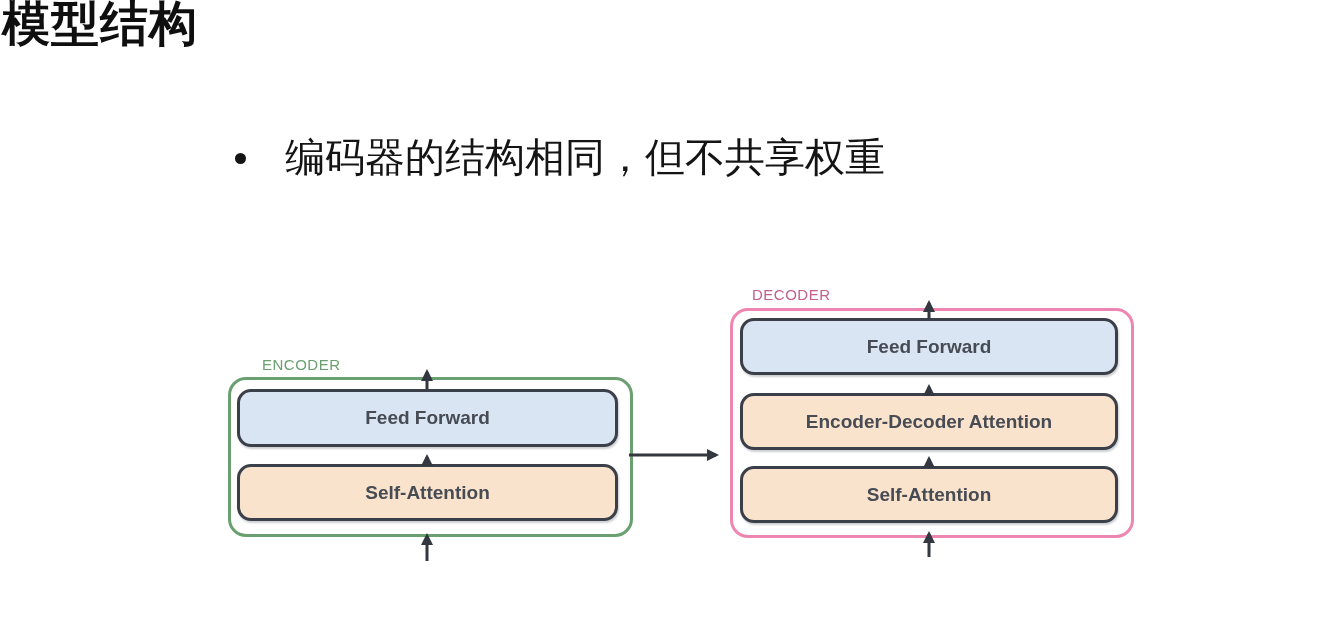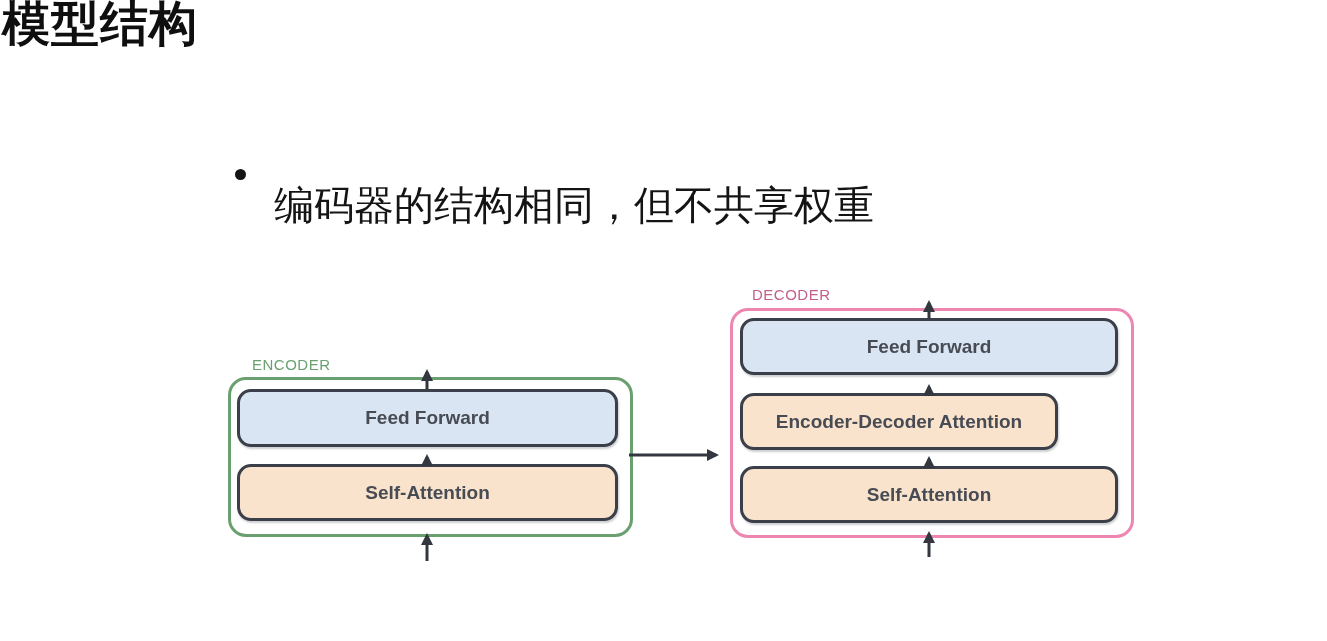--- a/index.html
+++ b/index.html
@@ -11,22 +11,22 @@
     font-family:"Liberation Sans","DejaVu Sans",sans-serif;
   }
   .page-title{
     position:absolute;left:2px;top:-6px;
     font-size:48px;font-weight:700;color:#0f0f0f;
     letter-spacing:1px;
     line-height:1.25;
     margin:0;
   }
   .bullet-row{
-    position:absolute;left:235px;top:148px;
-    display:flex;align-items:flex-start;flex-direction:column;
+    position:absolute;left:235px;top:132px;
+    display:flex;align-items:flex-start;
   }
   .bullet-dot{
     width:11px;height:11px;border-radius:50%;
     background:#141414;
     margin-top:21px;
     flex:0 0 auto;
   }
   .bullet-text{
     margin-left:39px;
     font-family:"Liberation Serif","DejaVu Serif",serif;
@@ -46,37 +46,37 @@
   }
   .decoder-box{
     left:730px;top:308px;width:398px;height:224px;
     border:3px solid var(--decoder-border,#ee86b2);
   }
   .group-label{
     position:absolute;
     font-size:15px;font-weight:400;letter-spacing:0.5px;
     line-height:1;
   }
-  .encoder-label{left:252px;top:357px;color:var(--encoder-label,#6aa070);}
+  .encoder-label{left:262px;top:357px;color:var(--encoder-label,#6aa070);}
   .decoder-label{left:752px;top:287px;color:var(--decoder-label,#c25f8b);}
   .node{
     position:absolute;
     border:3px solid var(--node-border,#3b3f49);
     border-radius:14px;
     display:flex;align-items:center;justify-content:center;
     font-size:19px;font-weight:700;color:var(--node-text,#474b54);
     box-shadow:1px 2px 2px rgba(60,64,74,0.25);
     box-sizing:border-box;
   }
   .node.blue{background:var(--feed-forward-fill,#d9e5f2);}
   .node.orange{background:var(--attention-fill,#fae3cc);}
   .enc-ff{left:237px;top:389px;width:381px;height:58px;}
   .enc-sa{left:237px;top:464px;width:381px;height:57px;}
   .dec-ff{left:740px;top:318px;width:378px;height:57px;}
-  .dec-eda{left:740px;top:393px;width:318px;height:57px;align-items:center;}
+  .dec-eda{left:740px;top:393px;width:378px;height:57px;align-items:center;}
   .dec-sa{left:740px;top:466px;width:378px;height:57px;}
   .arrows{
     position:absolute;left:0;top:0;width:1327px;height:641px;
     pointer-events:none;
   }
   .arrow{stroke:var(--arrow,#33373f);stroke-width:3;fill:none;}
   .arrowhead{fill:var(--arrow,#33373f);}
   .watermark{
     position:absolute;left:840px;top:537px;
     font-size:17px;color:var(--watermark,#dadada);

